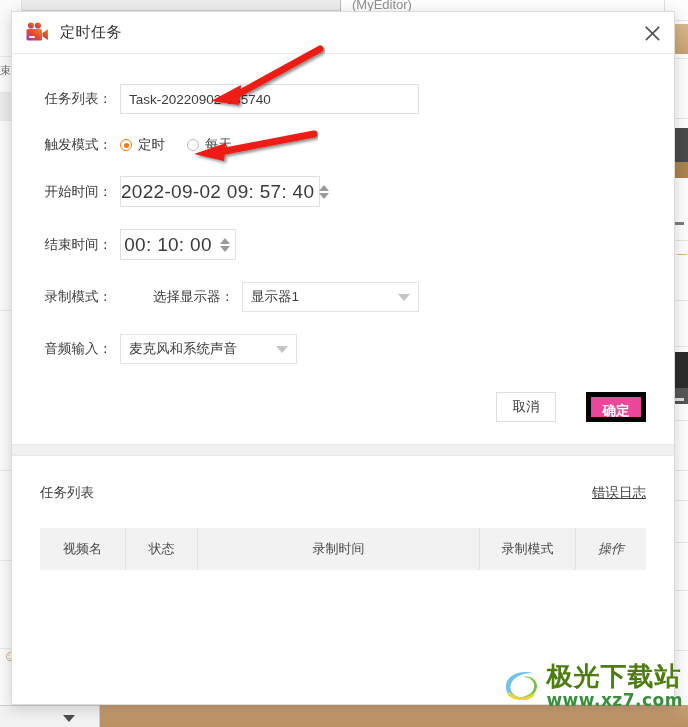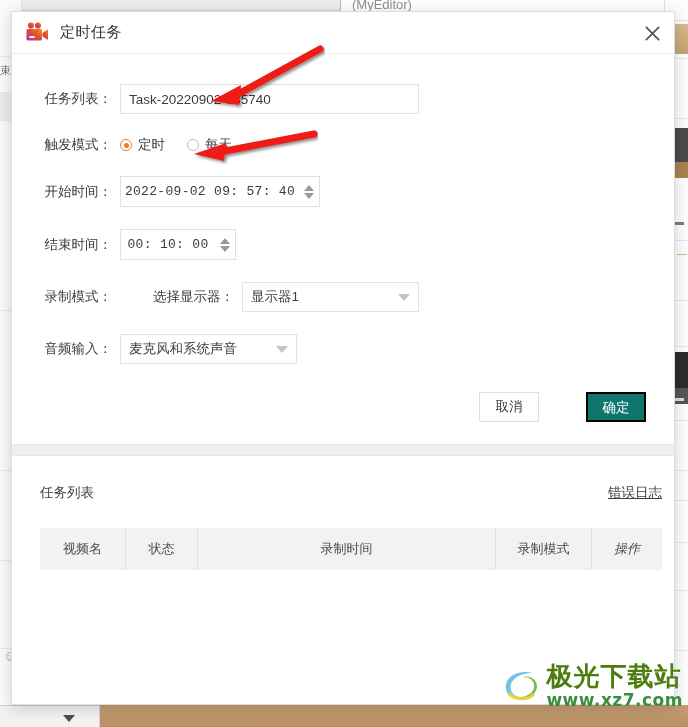--- a/index.html
+++ b/index.html
@@ -133,22 +133,22 @@
   .radio-txt { font-size: 13.5px; color: #3d3d3d; }
 
   
   .spin-box {
     display: flex; align-items: center;
     border: 1px solid #e0e0e0; background: #fff; height: 31px;
   }
   .spin-box.wide { width: 200px; }
   .spin-box.narrow { width: 116px; }
   .spin-val {
-    flex: 1; font-size: 13px; color: #3b3b3b;
-    font-family: Liberation Mono, monospace;
+    flex: 1; font-size: 19px; color: #3b3b3b;
+    font-family: Liberation Sans, sans-serif;
     text-align: center; white-space: nowrap; letter-spacing: .3px;
   }
   .spin-arrows {
     width: 20px; flex: 0 0 20px; height: 100%;
     display: flex; flex-direction: column; align-items: center;
     justify-content: center; gap: 2px; cursor: pointer;
   }
   .spin-up, .spin-dn { width: 0; height: 0; border-left: 5px solid transparent; border-right: 5px solid transparent; }
   .spin-up { border-bottom: 6px solid #9a9a9a; }
   .spin-dn { border-top: 6px solid #9a9a9a; }
@@ -164,39 +164,39 @@
   .select-caret {
     width: 0; height: 0; flex: 0 0 0;
     border-left: 6px solid transparent; border-right: 6px solid transparent;
     border-top: 7px solid #c4c4c4; margin-left: 6px;
   }
   .flabel.wide2 { width: 96px; flex: 0 0 96px; }
 
   
   #btn-row {
     display: flex; justify-content: flex-end; align-items: flex-start;
-    padding: 6px 28px 0 28px; gap: 47px;
+    padding: 6px 28px 0 28px; gap: 30px;
   }
   .btn {
     font-size: 13.5px; cursor: pointer; text-align: center;
     line-height: 28px; height: 30px; width: 60px;
     font-family: "Liberation Sans", sans-serif;
   }
   #cancel-btn { border: 1px solid #dedede; background: #fff; color: #3d3d3d; }
-  #ok-btn { border: 2px solid #000000; background: #0f766e; color: #fff; }
+  #ok-btn { border: 5px solid #000000; background: #ec4899; color: #fff; font-weight: bold; }
 
   #mid-divider {
     margin-top: 22px;
     height: 12px; flex: 0 0 12px;
     background: #f0f0f0;
     border-top: 1px solid #e8e8e8; border-bottom: 1px solid #e8e8e8;
   }
 
   
-  #list-area { padding: 28px 12px 0 28px; flex: 1; }
+  #list-area { padding: 28px 28px 0 28px; flex: 1; }
   #list-head {
     display: flex; align-items: center; justify-content: space-between;
     margin-bottom: 26px;
   }
   #list-title { font-size: 13.5px; color: #3d3d3d; }
   #err-log {
     font-size: 13.5px; color: #3d3d3d;
     text-decoration: underline; cursor: pointer;
   }
   #tbl { display: flex; width: 100%; height: 42px; }

